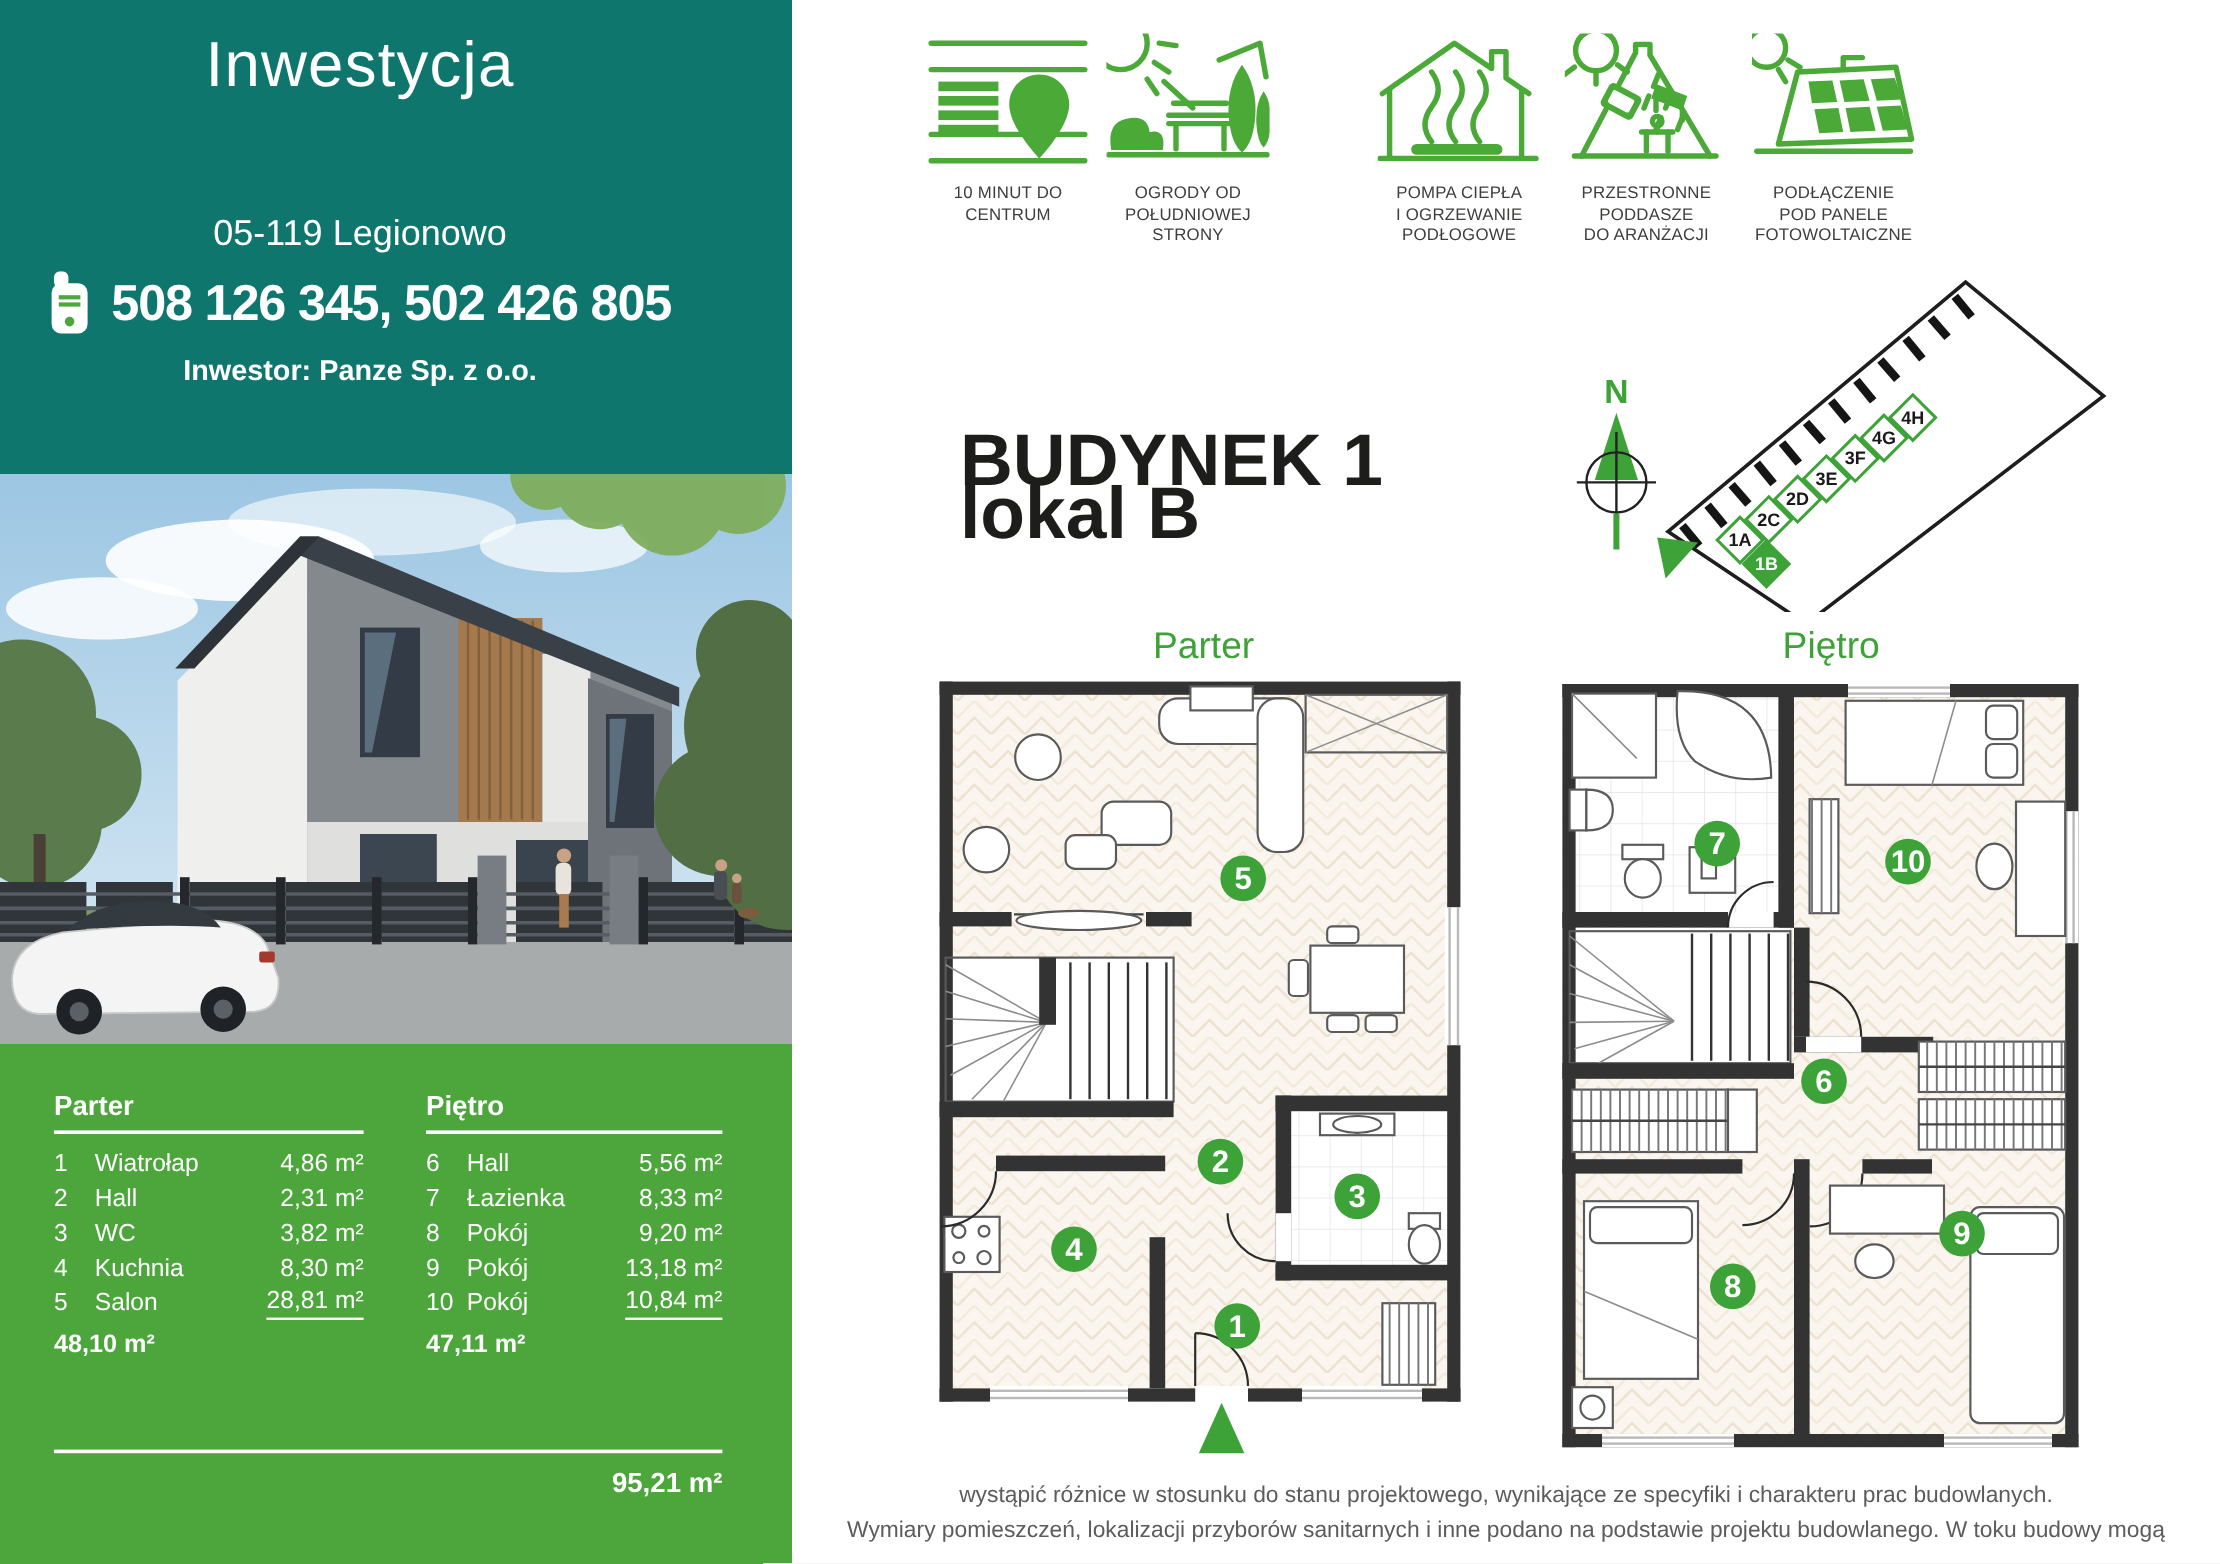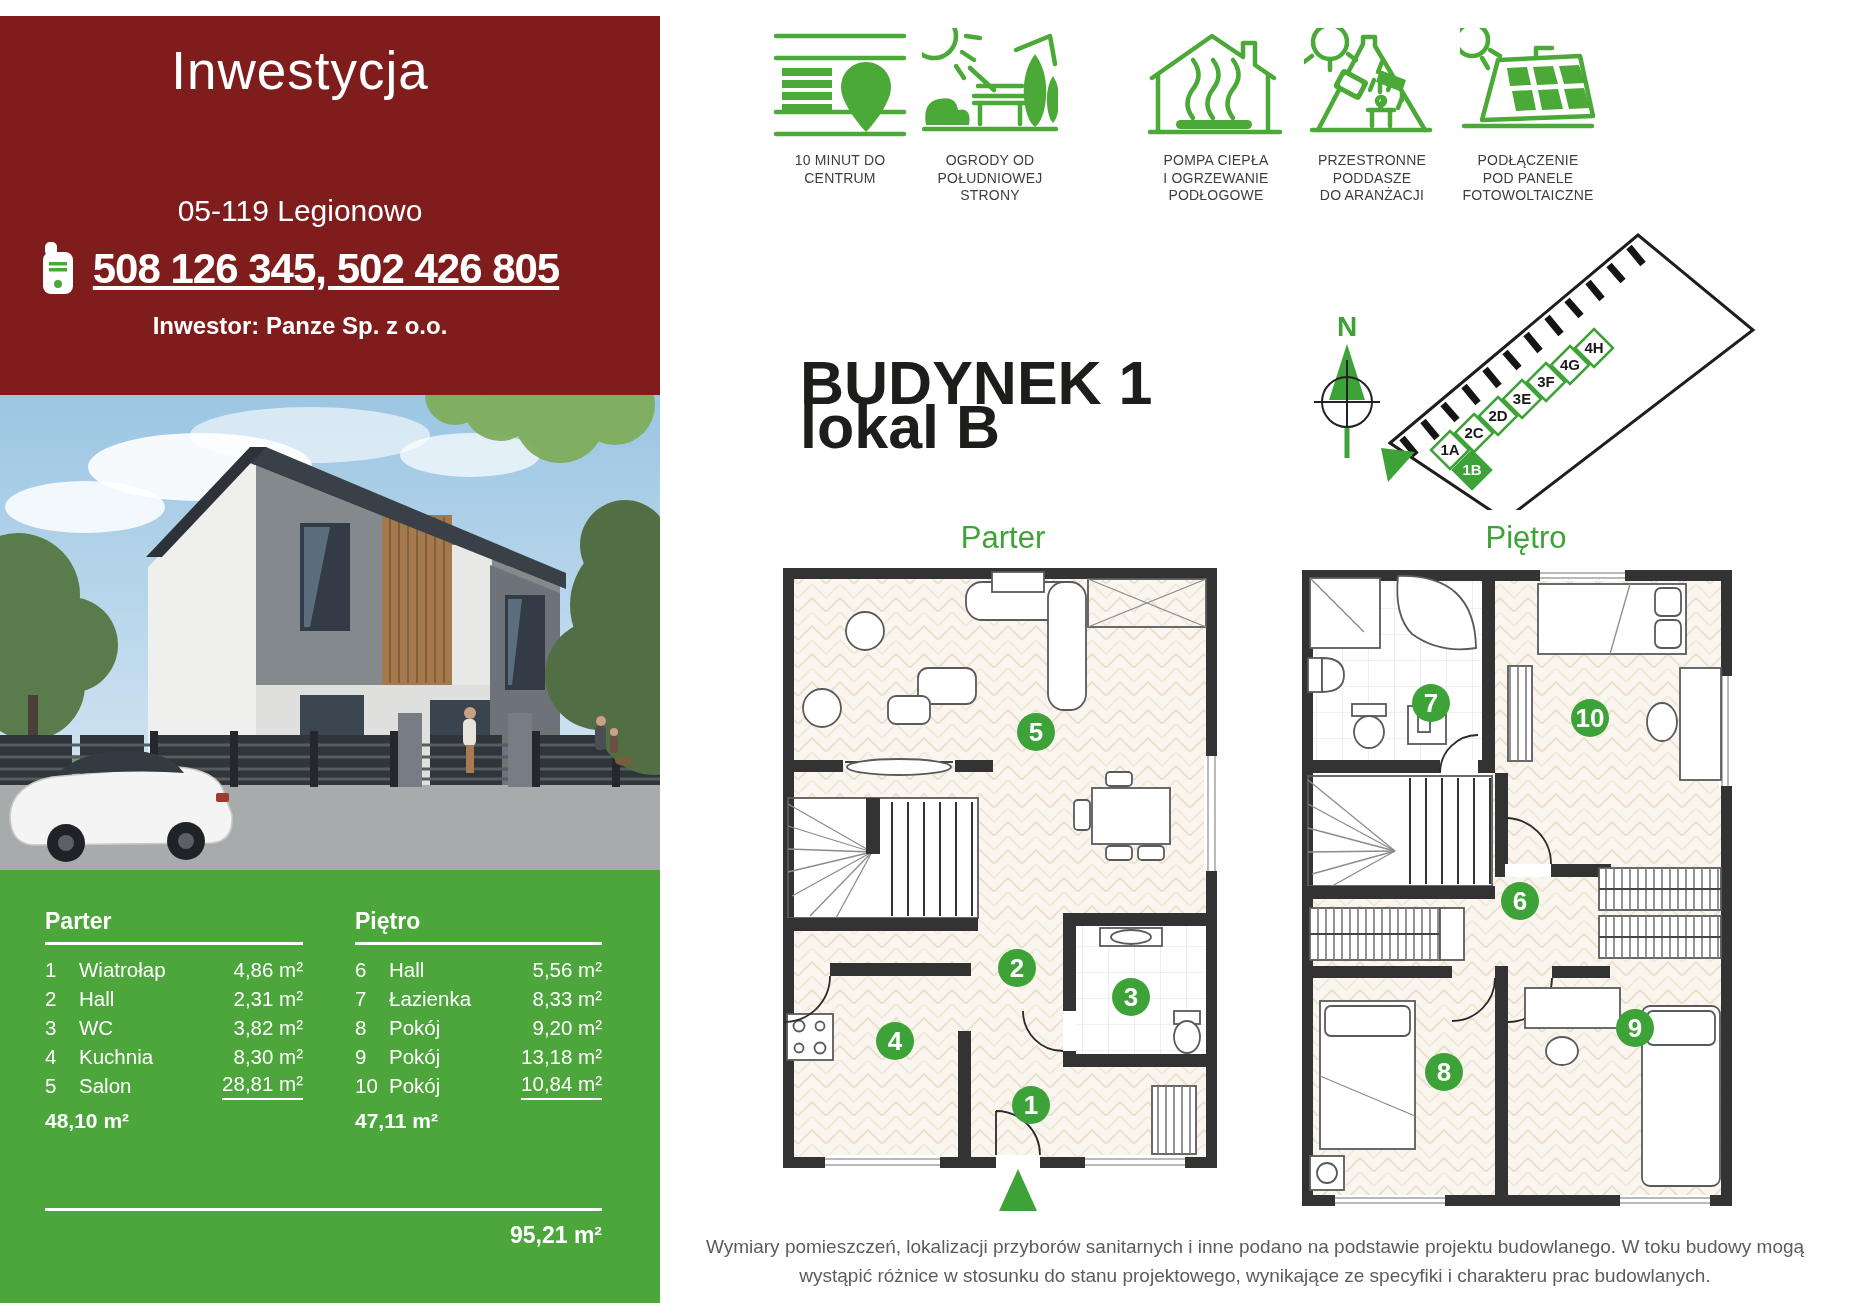--- a/index.html
+++ b/index.html
@@ -1,28 +1,28 @@
 <!DOCTYPE html>
 <html><head>
 <meta charset="utf-8">
 <style>
   html,body{margin:0;padding:0;background:#e9e9e9;}
   .page{position:relative;width:1850px;height:1303px;background:#ffffff;overflow:hidden;
         font-family:"Liberation Sans",sans-serif;}
   .abs{position:absolute;}
   
-  .side-top{left:0;top:16px;width:660px;height:395px;background:#7f1d1d;color:#fff;}
+  .side-top{left:0;top:0;width:660px;height:395px;background:#0f766e;color:#fff;}
   .side-bottom{left:0;top:870px;width:660px;height:433px;background:#4ca63c;color:#fff;}
   .photo{left:0;top:395px;width:660px;height:475px;}
   .s-center{left:0;width:600px;text-align:center;color:#fff;}
   .s-light{top:24px;font-size:53px;font-weight:300;letter-spacing:1px;}
   .s-bold{top:96px;font-size:65px;font-weight:800;letter-spacing:-1px;}
   .s-addr{top:178px;font-size:30px;font-weight:400;text-align:center;}
   .phone-row{left:0;top:226px;width:600px;display:flex;align-items:center;justify-content:center;gap:16px;}
-  .phone-num{font-size:42px;font-weight:800;letter-spacing:-1px;text-decoration:underline;}
+  .phone-num{font-size:42px;font-weight:800;letter-spacing:-1px;}
   .s-inv{top:296px;font-size:24px;font-weight:700;}
   
   .acol{position:absolute;top:38px;}
   .ahead{font-size:23px;font-weight:700;}
   .aline{height:3px;background:#fff;margin-top:7px;margin-bottom:10px;}
   .arow{display:grid;grid-template-columns:34px 1fr auto;height:29px;align-items:center;font-size:20.5px;}
   .aar.ul{border-bottom:2px solid #fff;padding-bottom:2px;}
   .atot{text-align:left;font-weight:700;font-size:21px;margin-top:9px;}
   .grand-line{left:45px;top:338px;width:557px;height:3px;background:#fff;}
   .grand-total{left:302px;top:352px;width:300px;text-align:right;font-weight:700;font-size:23px;}
@@ -744,17 +744,17 @@
       <circle cx="154" cy="516" r="19"></circle>
         <text x="154" y="525">8</text>
     </g>
     <g class="numc">
       <circle cx="345" cy="472" r="19"></circle>
         <text x="345" y="481">9</text>
     </g>
   </svg>
 
   <div class="abs footer">
+    <div>wystąpić różnice w stosunku do stanu projektowego, wynikające ze specyfiki i charakteru prac budowlanych.</div>
     <div>Wymiary pomieszczeń, lokalizacji przyborów sanitarnych i inne podano na podstawie projektu budowlanego.  W toku budowy mogą</div>
-    <div>wystąpić różnice w stosunku do stanu projektowego, wynikające ze specyfiki i charakteru prac budowlanych.</div>
   </div>
 
 </div>
 
 </body></html>

